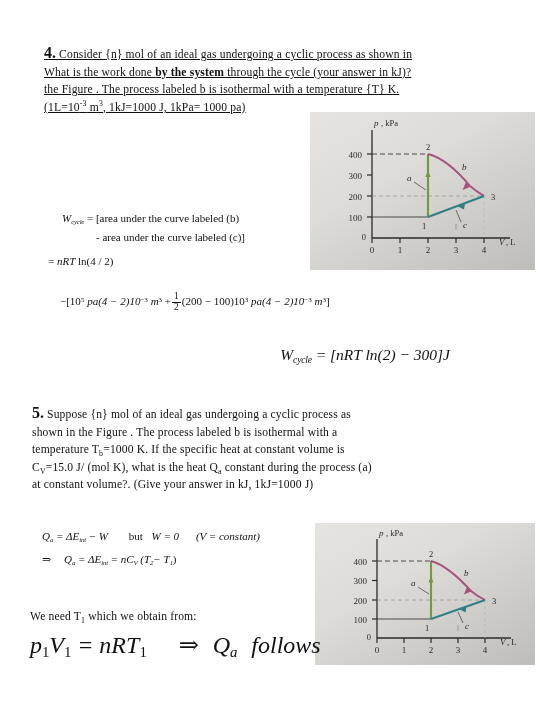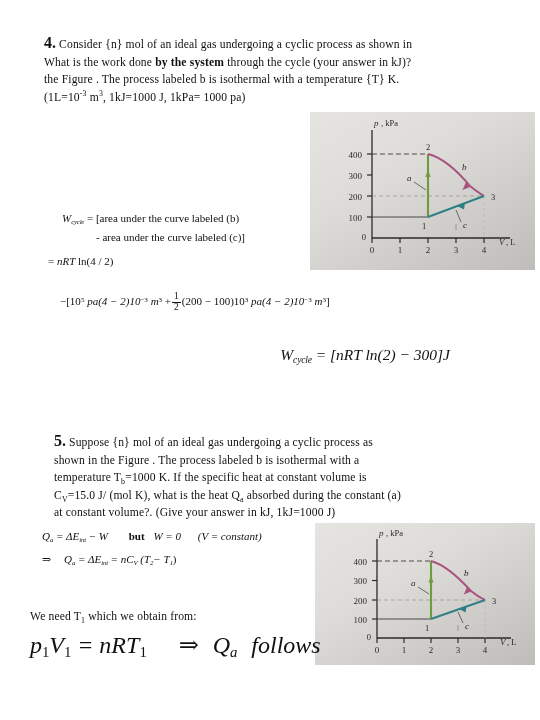--- a/index.html
+++ b/index.html
@@ -89,21 +89,21 @@
       linear-gradient(150deg, #e6e4e1 0%, #dedcd8 38%, #cdcbc7 72%, #bfbdb9 100%);
   }
   .fig-inner { position: absolute; inset: 0; }
   .fig-svg { position: absolute; left: 0; top: 0; }
 </style>
 </head>
 <body>
 
 <div class="page">
 
-  <div class="qblock" style="left:44px; top:34px; width:480px;">
+  <div class="qblock" style="left:44px; top:44px; width:480px;text-decoration:underline;">
     <div class="qline">
       <span class="qnum">4.</span>
       <span>Consider {n} mol of an ideal gas undergoing a cyclic process as shown in</span>
     </div>
     <div class="qline">
       <span>What is the work done </span><b class="strong">by the system</b><span> through the cycle (your answer in kJ)?</span>
     </div>
     <div class="qline">the Figure . The process labeled b is isothermal with a temperature {T} K.</div>
     <div class="qline">
       <span>(1L=10</span><sup class="sm">-3</sup><span> m</span><sup class="sm">3</sup><span>, 1kJ=1000 J,  1kPa= 1000 pa)</span>
@@ -200,31 +200,31 @@
     </div>
   </div>
 
   <div class="eqblock" style="left:150px; top:345px; width:300px;text-align:right;">
     <div class="eqline" style="font-size:15.5px;">
       <span class="ital-var">W</span><span class="eq-sub">cycle</span>
       <span class="it">= [nRT ln(2) − 300]J</span>
     </div>
   </div>
 
-  <div class="qblock" style="left:54px; top:404px; width:340px;margin-top:28px;">
+  <div class="qblock" style="left:32px; top:404px; width:340px;">
     <div class="qline">
       <span class="qnum">5.</span>
       <span>Suppose {n} mol of an ideal gas undergoing a cyclic process as</span>
     </div>
     <div class="qline">shown in the Figure . The process labeled b is isothermal with a</div>
     <div class="qline">
       <span>temperature T</span><sub class="sm">b</sub><span>=1000 K. If the specific heat at constant volume is</span>
     </div>
     <div class="qline">
-      <span>C</span><sub class="sm">V</sub><span>=15.0 J/ (mol K), what is the heat Q</span><sub class="sm">a</sub><span> absorbed during the constant (a)</span>
+      <span>C</span><sub class="sm">V</sub><span>=15.0 J/ (mol K), what is the heat Q</span><sub class="sm">a</sub><span> constant during the process (a)</span>
     </div>
     <div class="qline">at constant volume?. (Give your answer in kJ, 1kJ=1000 J)</div>
   </div>
 
   <div class="figure" style="left:315px; top:523px; width:220px; height:142px;">
     <div class="fgrad"></div>
     <div class="fig-inner">
       <svg class="fig-svg" width="220" height="142" viewBox="0 0 220 142">
         <line x1="62" y1="16" x2="62" y2="115" stroke="#2a2a2a" stroke-width="1.3"></line>
         <line x1="62" y1="115" x2="196" y2="115" stroke="#2a2a2a" stroke-width="1.3"></line>
@@ -273,21 +273,21 @@
         <text x="150" y="106" font-family="Liberation Serif, serif" font-size="9" font-style="italic" fill="#2a2a2a">c</text>
       </svg>
     </div>
   </div>
 
   <div class="eqblock" style="left:42px; top:527px; width:300px;">
     <div class="eqline">
       <span class="ital-var">Q</span><span class="eq-sub">a</span>
       <span class="it">= ΔE</span><span class="eq-sub">int</span>
       <span class="it">− W</span>
-      <span style="padding-left:18px; font-weight:bold;text-align:center;">but</span>
+      <span style="padding-left:18px; font-weight:normal;text-align:center;">but</span>
       <span class="it" style="padding-left:6px;">W = 0</span>
       <span class="it" style="padding-left:14px;">(V = constant)</span>
     </div>
     <div class="eqline" style="padding-top:4px;">
       <span>⇒</span>
       <span class="ital-var" style="padding-left:10px;">Q</span><span class="eq-sub">a</span>
       <span class="it">= ΔE</span><span class="eq-sub">int</span>
       <span class="it">= nC</span><span class="eq-sub">V</span>
       <span class="it">(T</span><span class="eq-sub">2</span><span class="it">− T</span><span class="eq-sub">1</span><span>)</span>
     </div>

